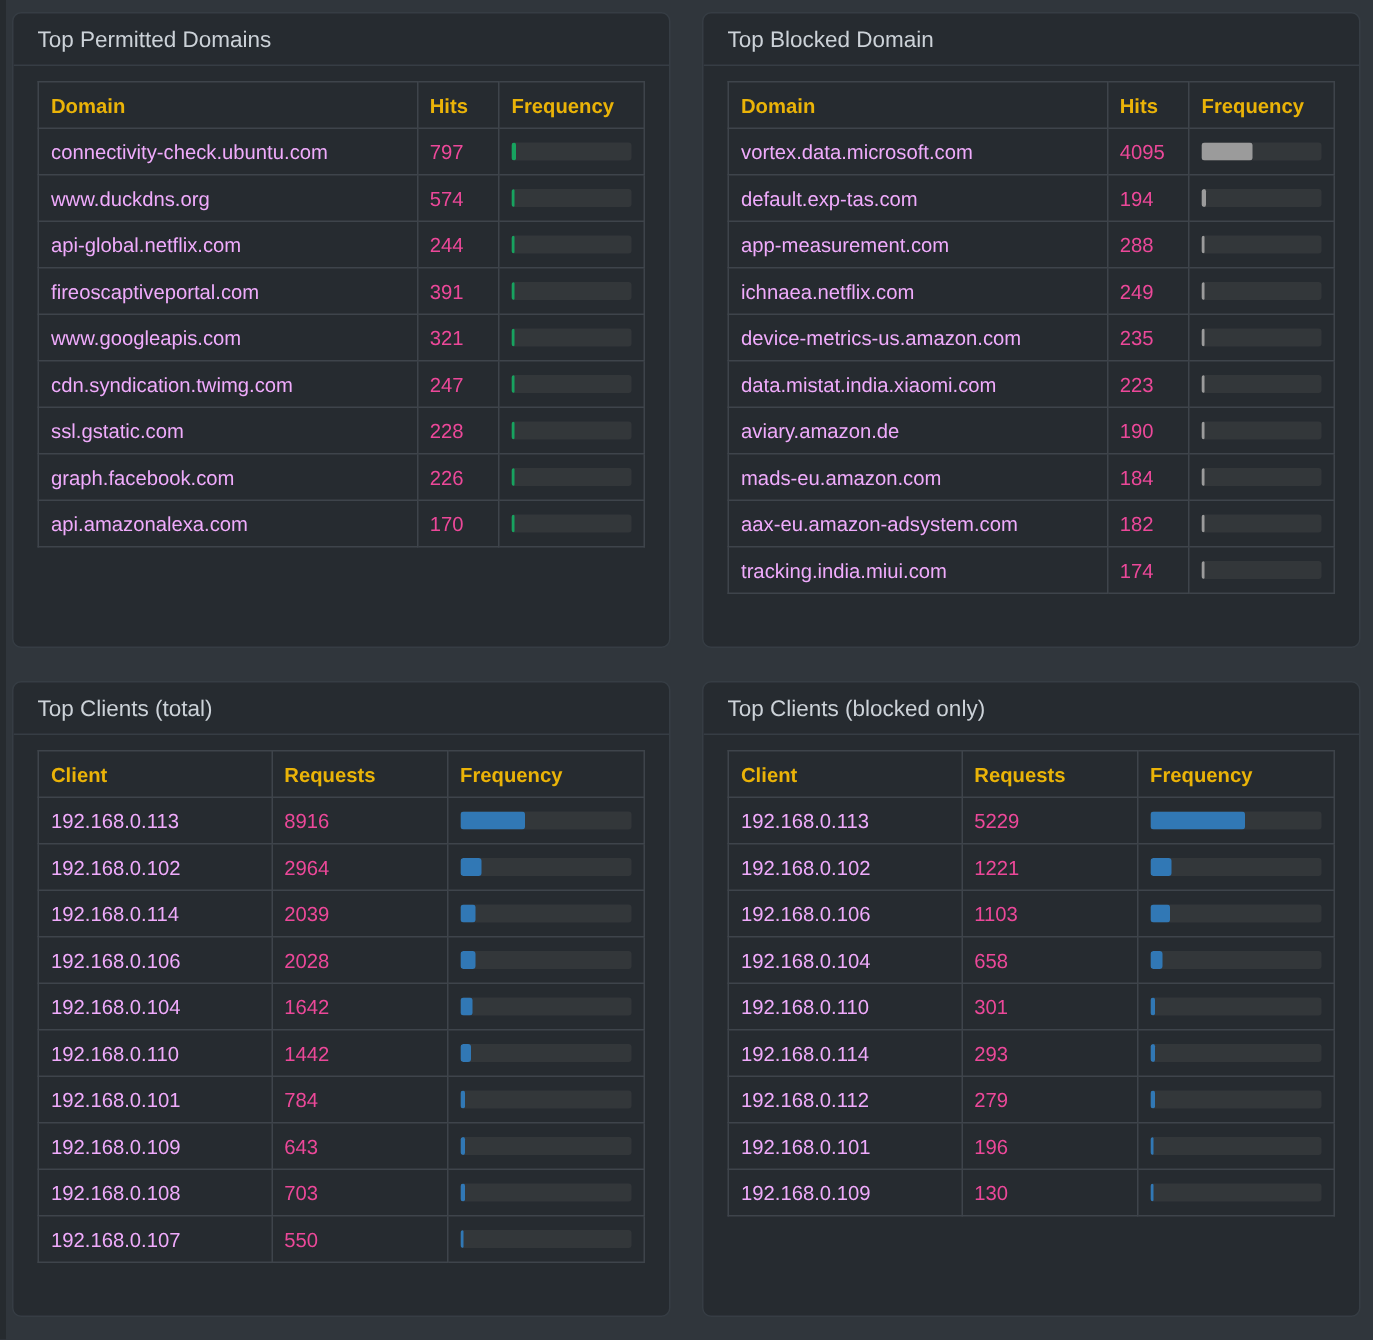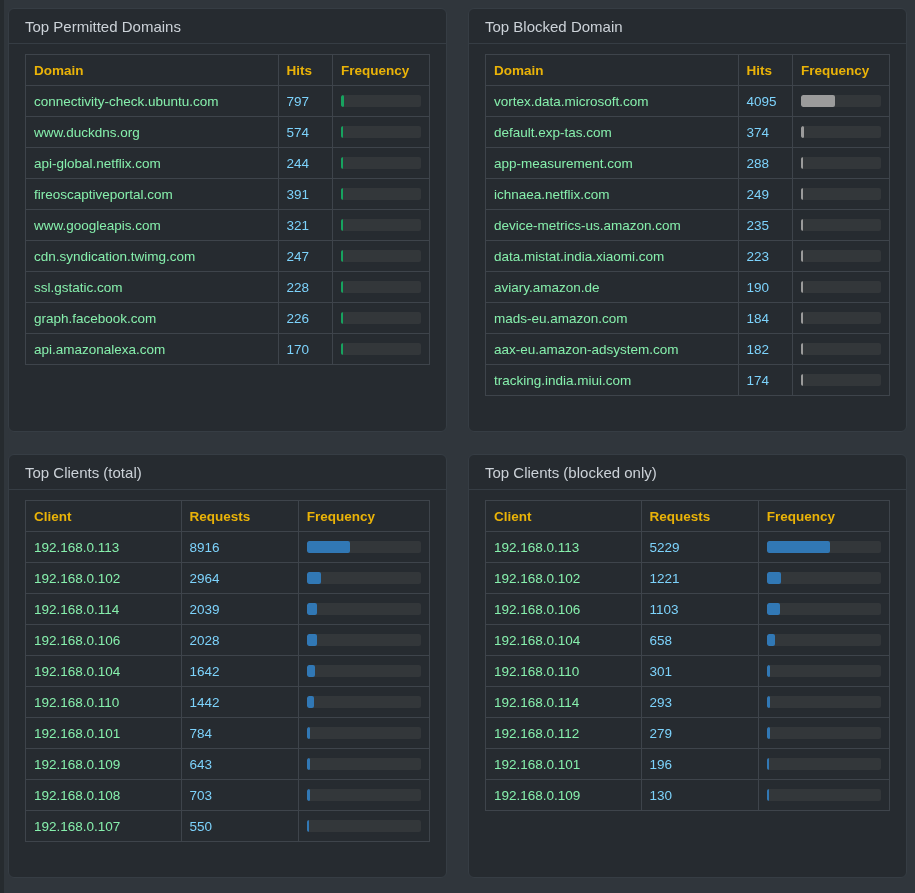--- a/index.html
+++ b/index.html
@@ -56,23 +56,23 @@
     vertical-align: middle;
     font-size: 13.5px;
     text-align: left;
     white-space: nowrap;
     overflow: hidden;
   }
   th {
     font-weight: 700;
     color: #eab308;
   }
-  td.value-cell { color: #7dd3fc; }
+  td.value-cell { color: #ec4899; }
   a.row-link {
-    color: #86efac;
+    color: #f0abfc;
     text-decoration: none;
   }
   .bar-track {
     width: 100%;
     height: 12px;
     background: #33373a;
     border-radius: 2px;
     overflow: hidden;
   }
   .bar-fill {
@@ -223,21 +223,21 @@
               <td><a class="row-link" href="#">vortex.data.microsoft.com</a></td>
               <td class="value-cell">4095</td>
               <td>
                 <div class="bar-track">
                   <div class="bar-fill" style="width: 42%; background: rgb(155, 155, 155);"></div>
                 </div>
               </td>
             </tr>
             <tr>
               <td><a class="row-link" href="#">default.exp-tas.com</a></td>
-              <td class="value-cell">374</td>
+              <td class="value-cell">194</td>
               <td>
                 <div class="bar-track">
                   <div class="bar-fill" style="width: 3.9%; background: rgb(155, 155, 155);"></div>
                 </div>
               </td>
             </tr>
             <tr>
               <td><a class="row-link" href="#">app-measurement.com</a></td>
               <td class="value-cell">288</td>
               <td>

